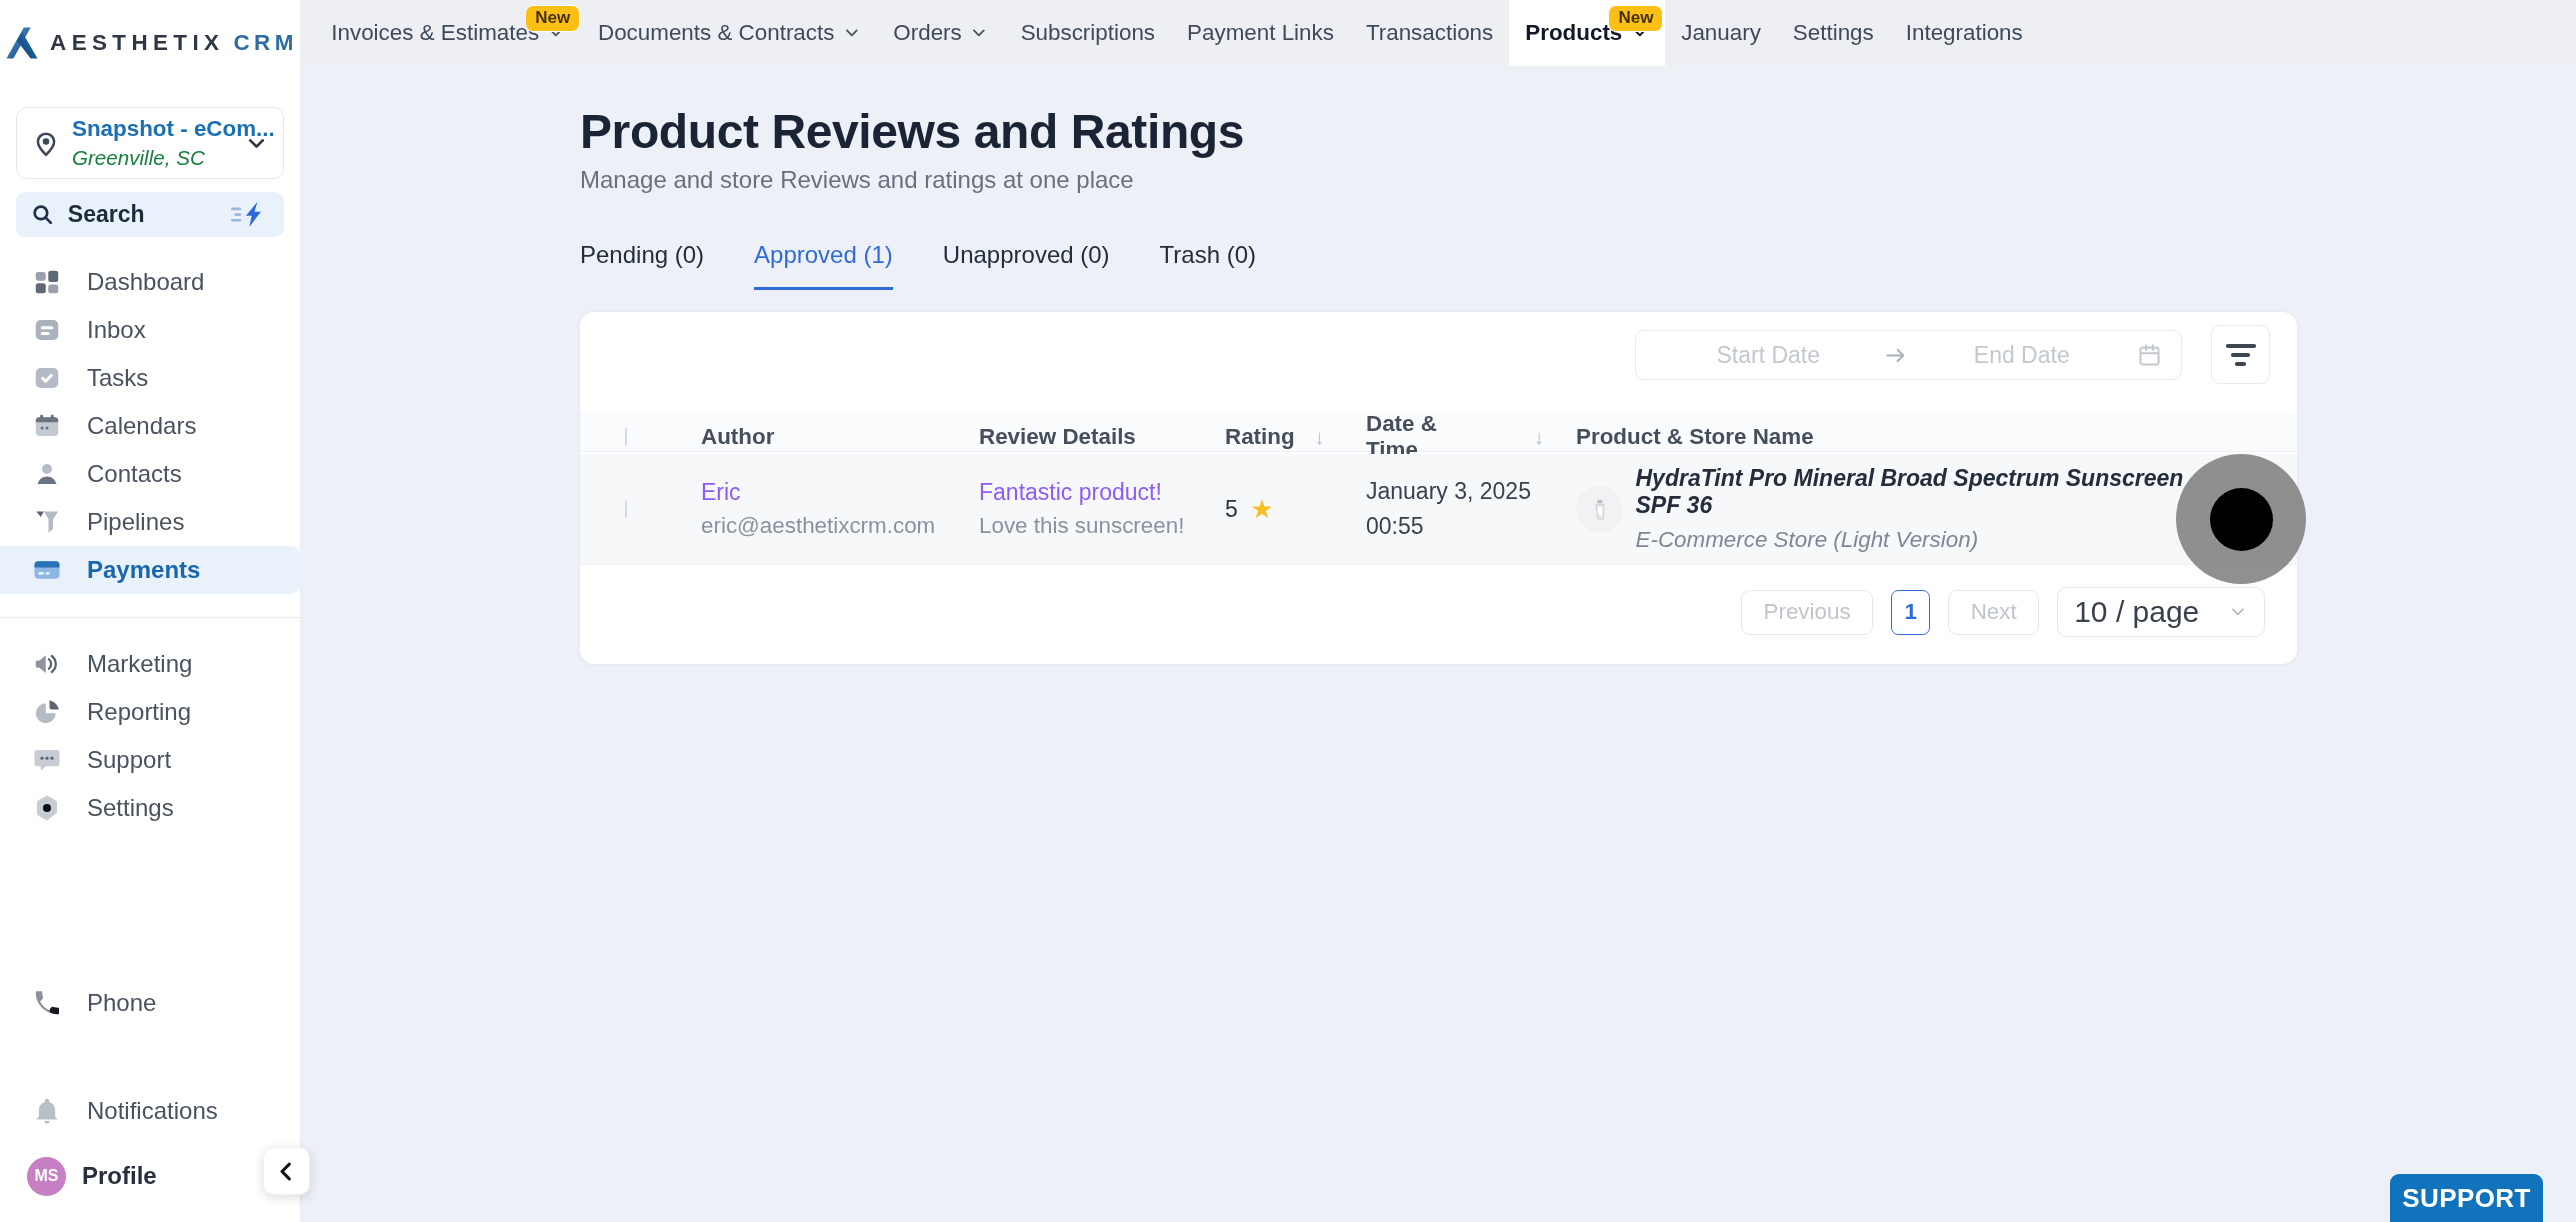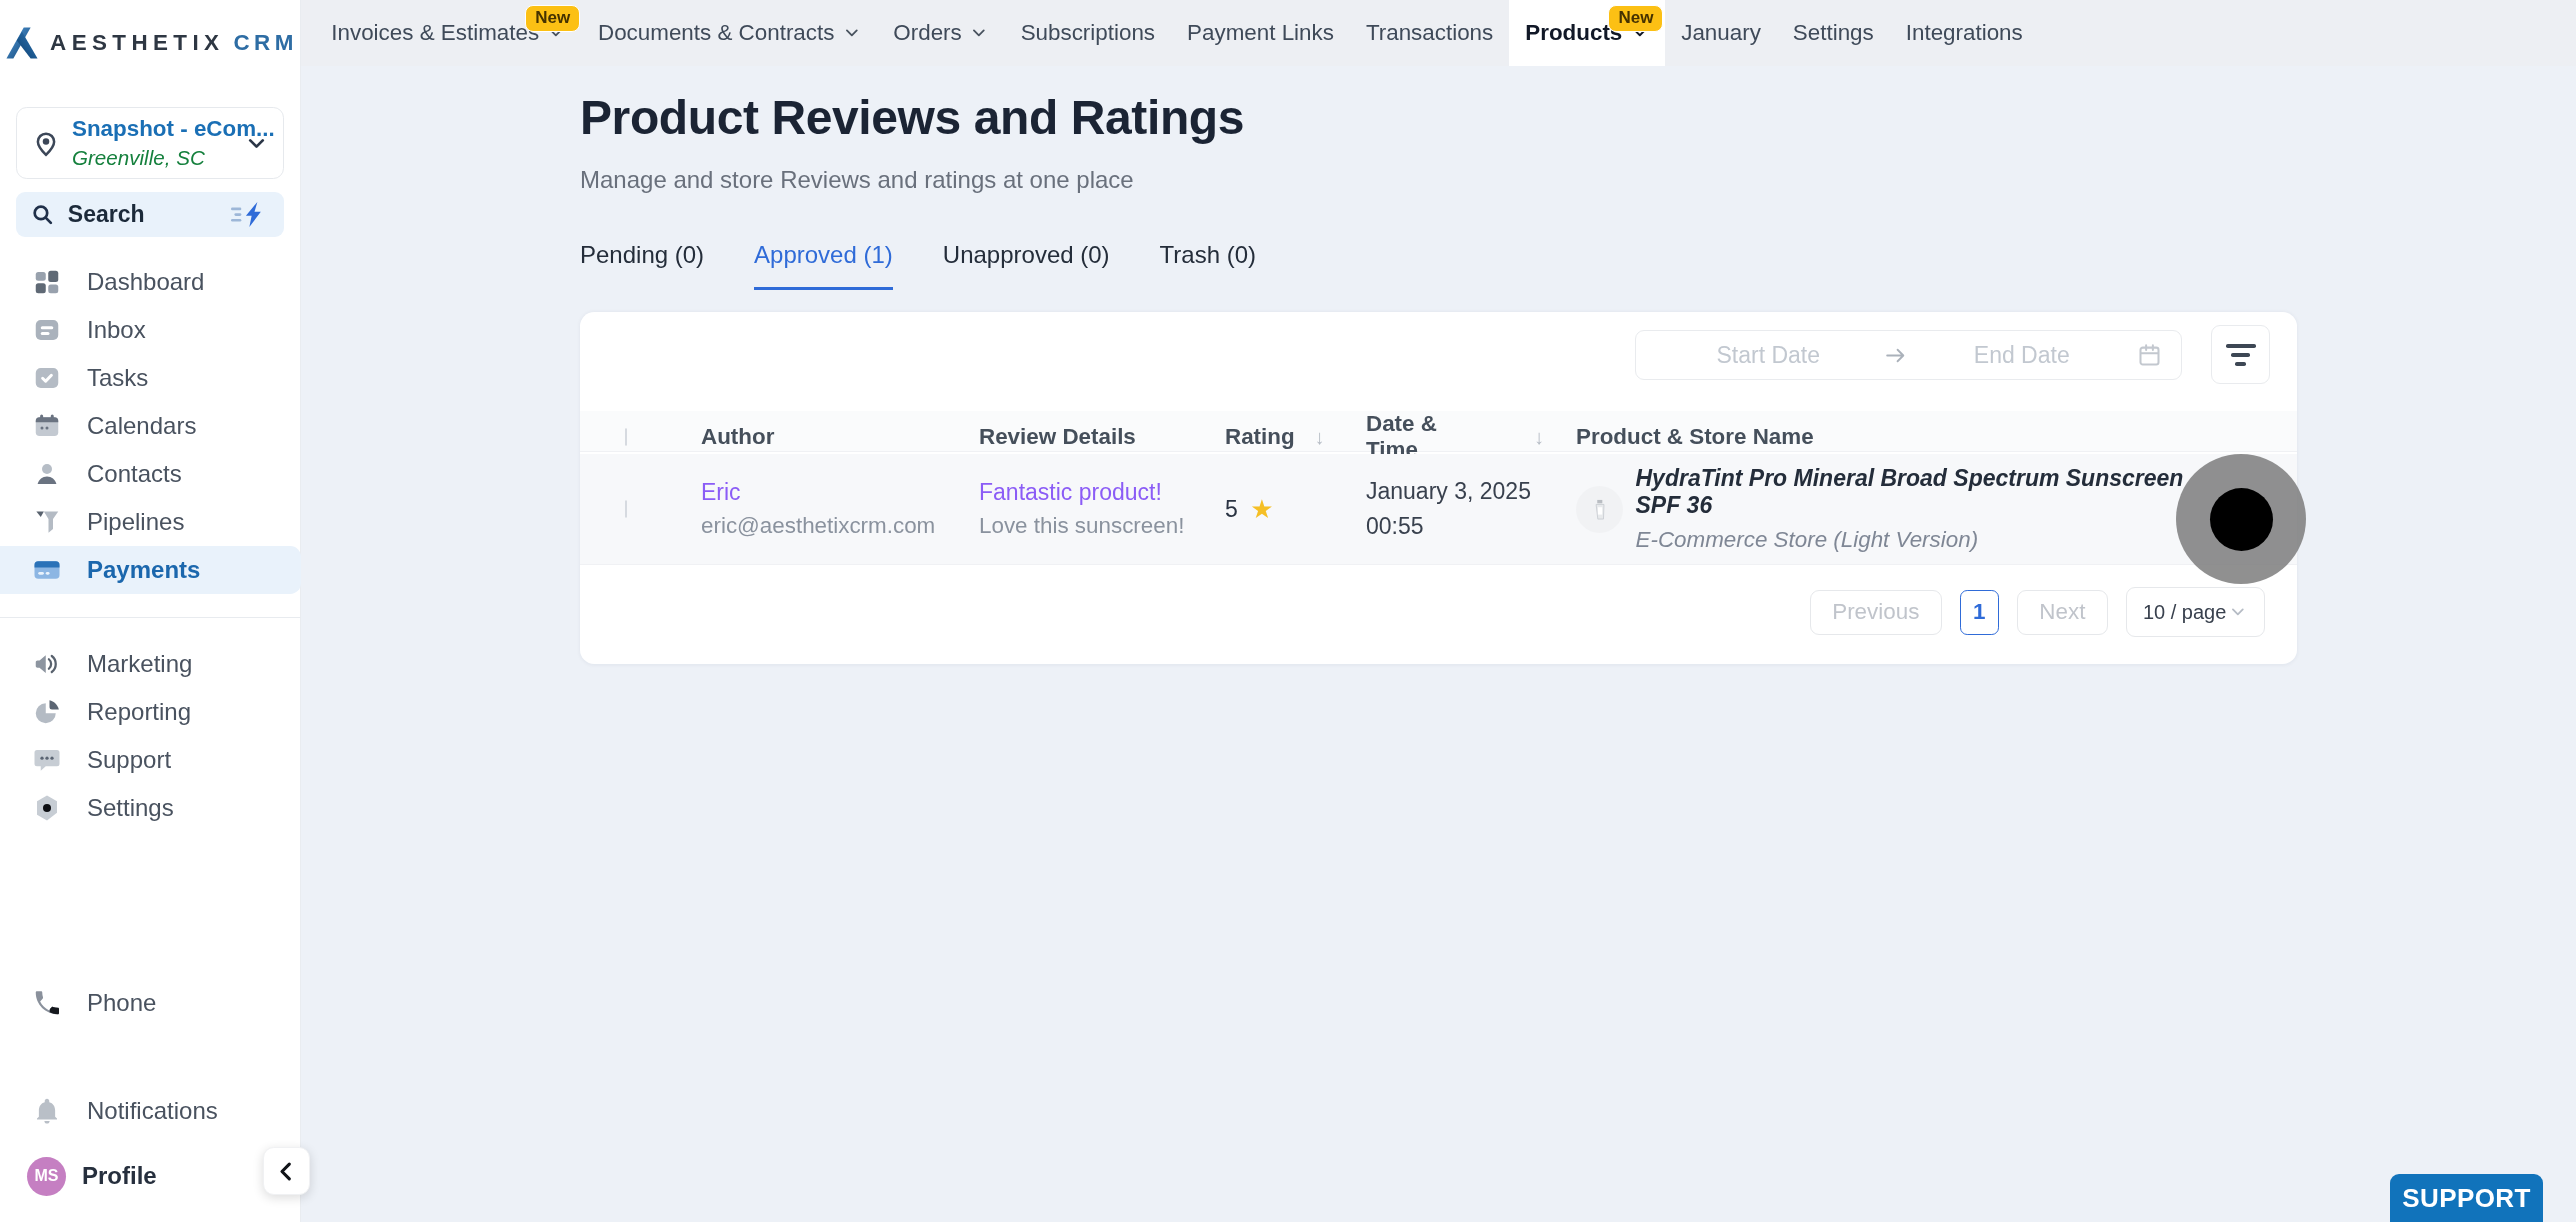--- a/index.html
+++ b/index.html
@@ -65,21 +65,21 @@
   }
   .nav-item.active { background: #ffffff; font-weight: 700; color: #111827; }
   .new-badge {
     position: absolute; top: 4.5px; right: 1.8px;
     background: #fcc014; color: #463200; border: 1.8px solid #fff;
     font-size: 17px; font-weight: 600; line-height: 1; padding: 3.6px 9px 4.5px; border-radius: 8px;
   }
 
   
   .main { position: absolute; left: 301px; top: 66px; width: 2275px; height: 1157px; background: #edf1f7; }
-  .page-title { position: absolute; left: 279px; top: 24px; font-size: 48px; font-weight: 700; color: #1b2434; letter-spacing: -0.4px; text-align: right; }
+  .page-title { position: absolute; left: 279px; top: 38px; font-size: 48px; font-weight: 700; color: #1b2434; letter-spacing: -0.4px; text-align: right; }
   .page-subtitle { position: absolute; left: 279px; top: 100px; font-size: 24px; color: #69707c; }
   .tabs { position: absolute; left: 279px; top: 175px; display: flex; gap: 50px; }
   .tab { font-size: 24px; color: #242d3a; padding-bottom: 18px; border-bottom: 3.6px solid transparent; cursor: pointer; }
   .tab.active { color: #2f6bd8; border-bottom-color: #2f6bd8; }
 
   .card {
     position: absolute; left: 279px; top: 246px; width: 1717px; height: 352px;
     background: #ffffff; border-radius: 14.3px; box-shadow: 0 0.9px 4.5px rgba(20,30,60,0.06);
   }
   .range-picker {
@@ -125,21 +125,21 @@
   .pg-btn {
     height: 45px; padding: 0 21.5px; background: #fff; border: 1.8px solid #e6e8eb; border-radius: 9px;
     font-size: 22.4px; color: #c0c4cb; display: flex; align-items: center; justify-content: center; cursor: pointer;
   }
   .pg-page {
     width: 39px; height: 45px; background: #fff; border: 1.8px solid #2f6bd8; border-radius: 7.2px;
     font-size: 22.4px; font-weight: 600; color: #2f6bd8; display: flex; align-items: center; justify-content: center; cursor: pointer;
   }
   .pg-size {
     height: 50px; padding: 0 16px; background: #fff; border: 1.8px solid #e6e8eb; border-radius: 9px;
-    font-size: 20px; color: #39414e; display: flex; align-items: center; gap: 2px; cursor: pointer; text-align: center;
+    font-size: 30px; color: #39414e; display: flex; align-items: center; gap: 29px; cursor: pointer; text-align: center;
   }
 
   
   .cursor-ring {
     position: absolute; left: 2176px; top: 454px; width: 130px; height: 130px; border-radius: 50%;
     background: rgba(125,125,125,0.85); display: flex; align-items: center; justify-content: center; z-index: 40;
   }
   .cursor-dot { width: 63px; height: 63px; border-radius: 50%; background: #000; }
 
   .support-btn {

